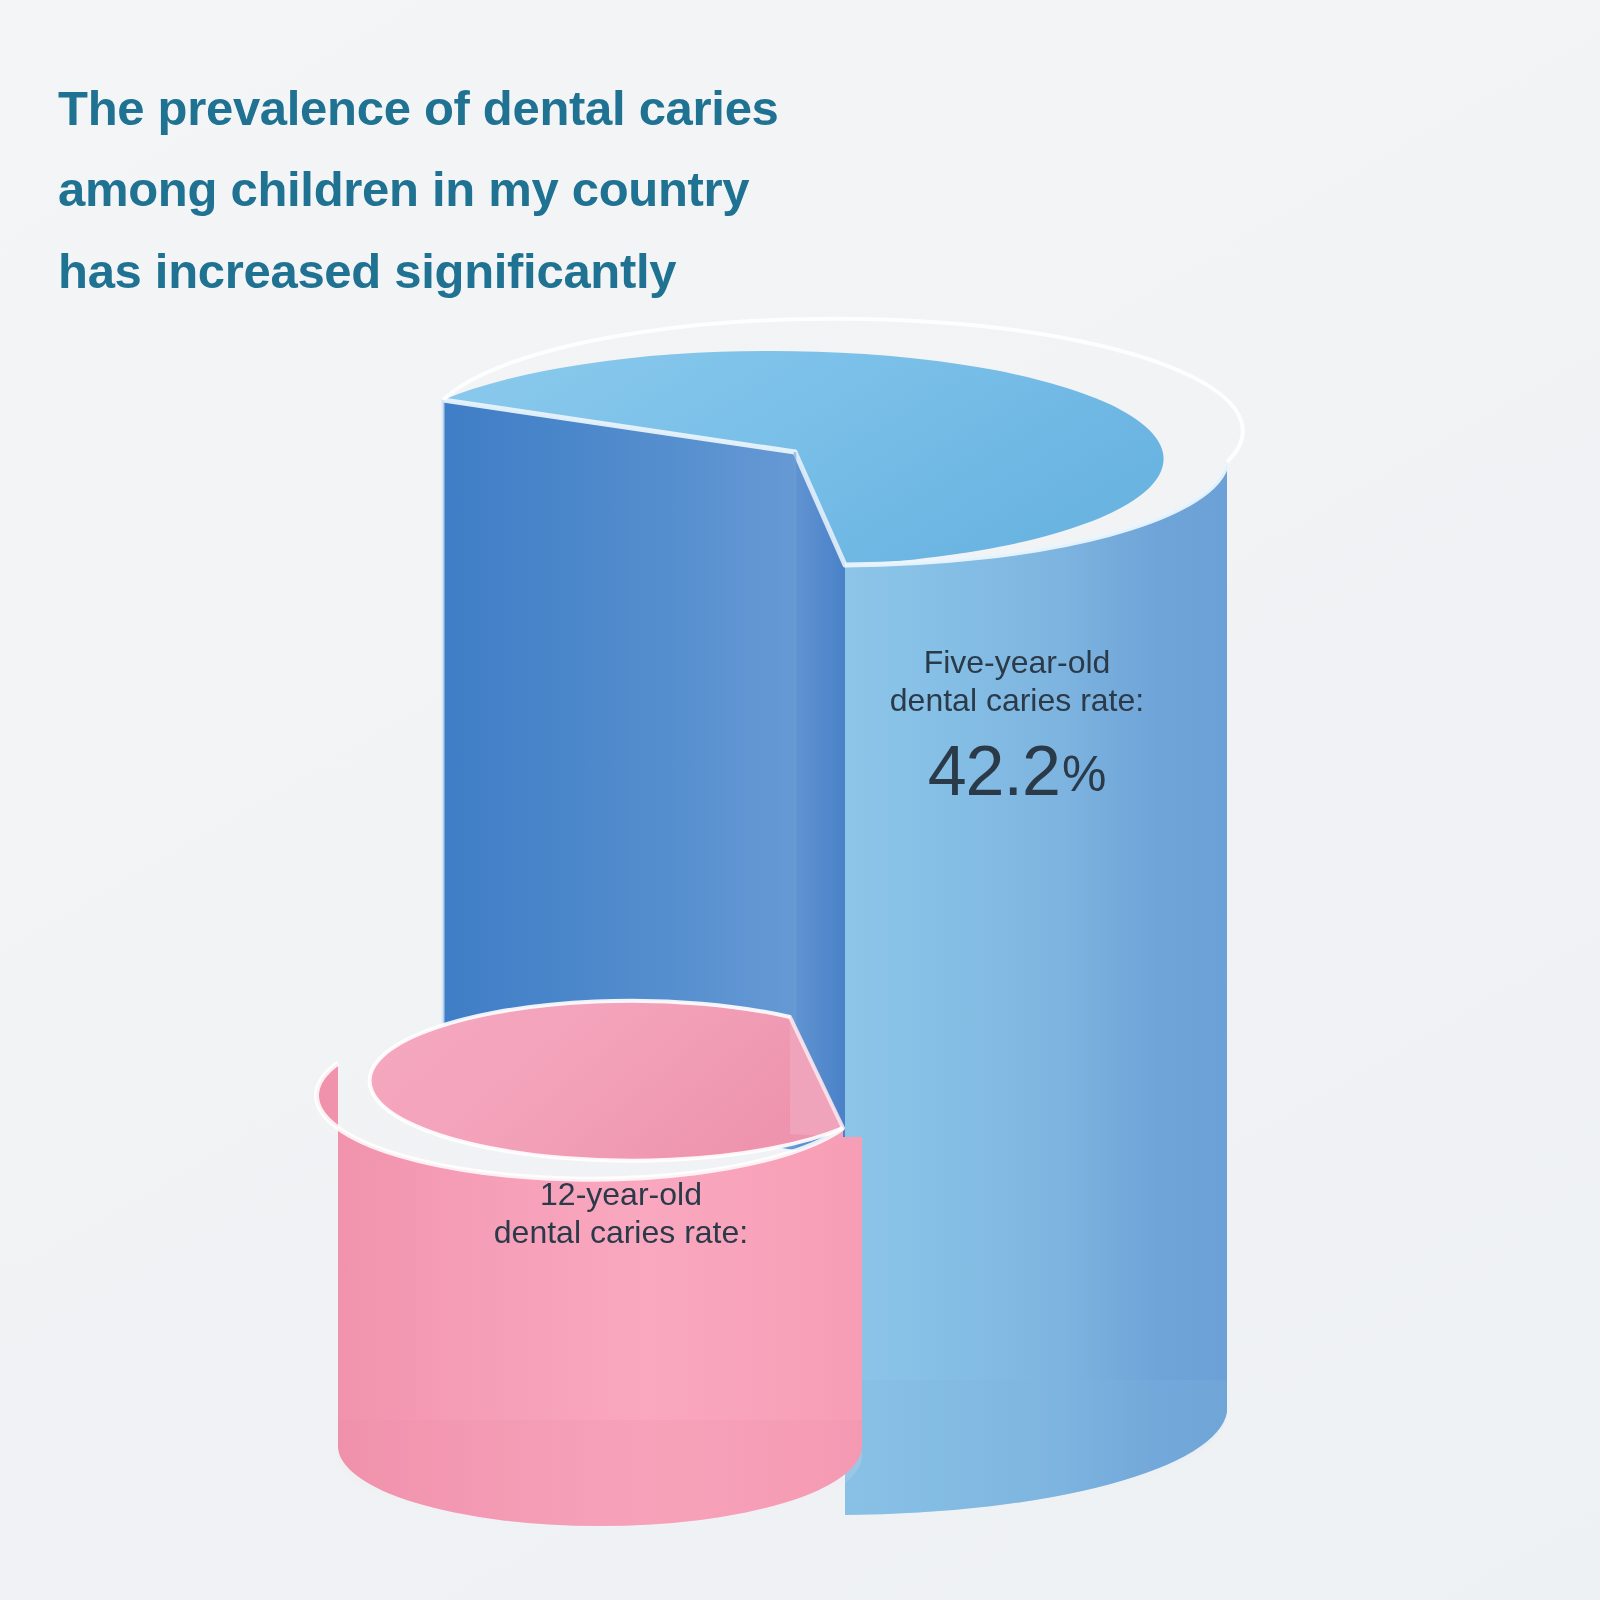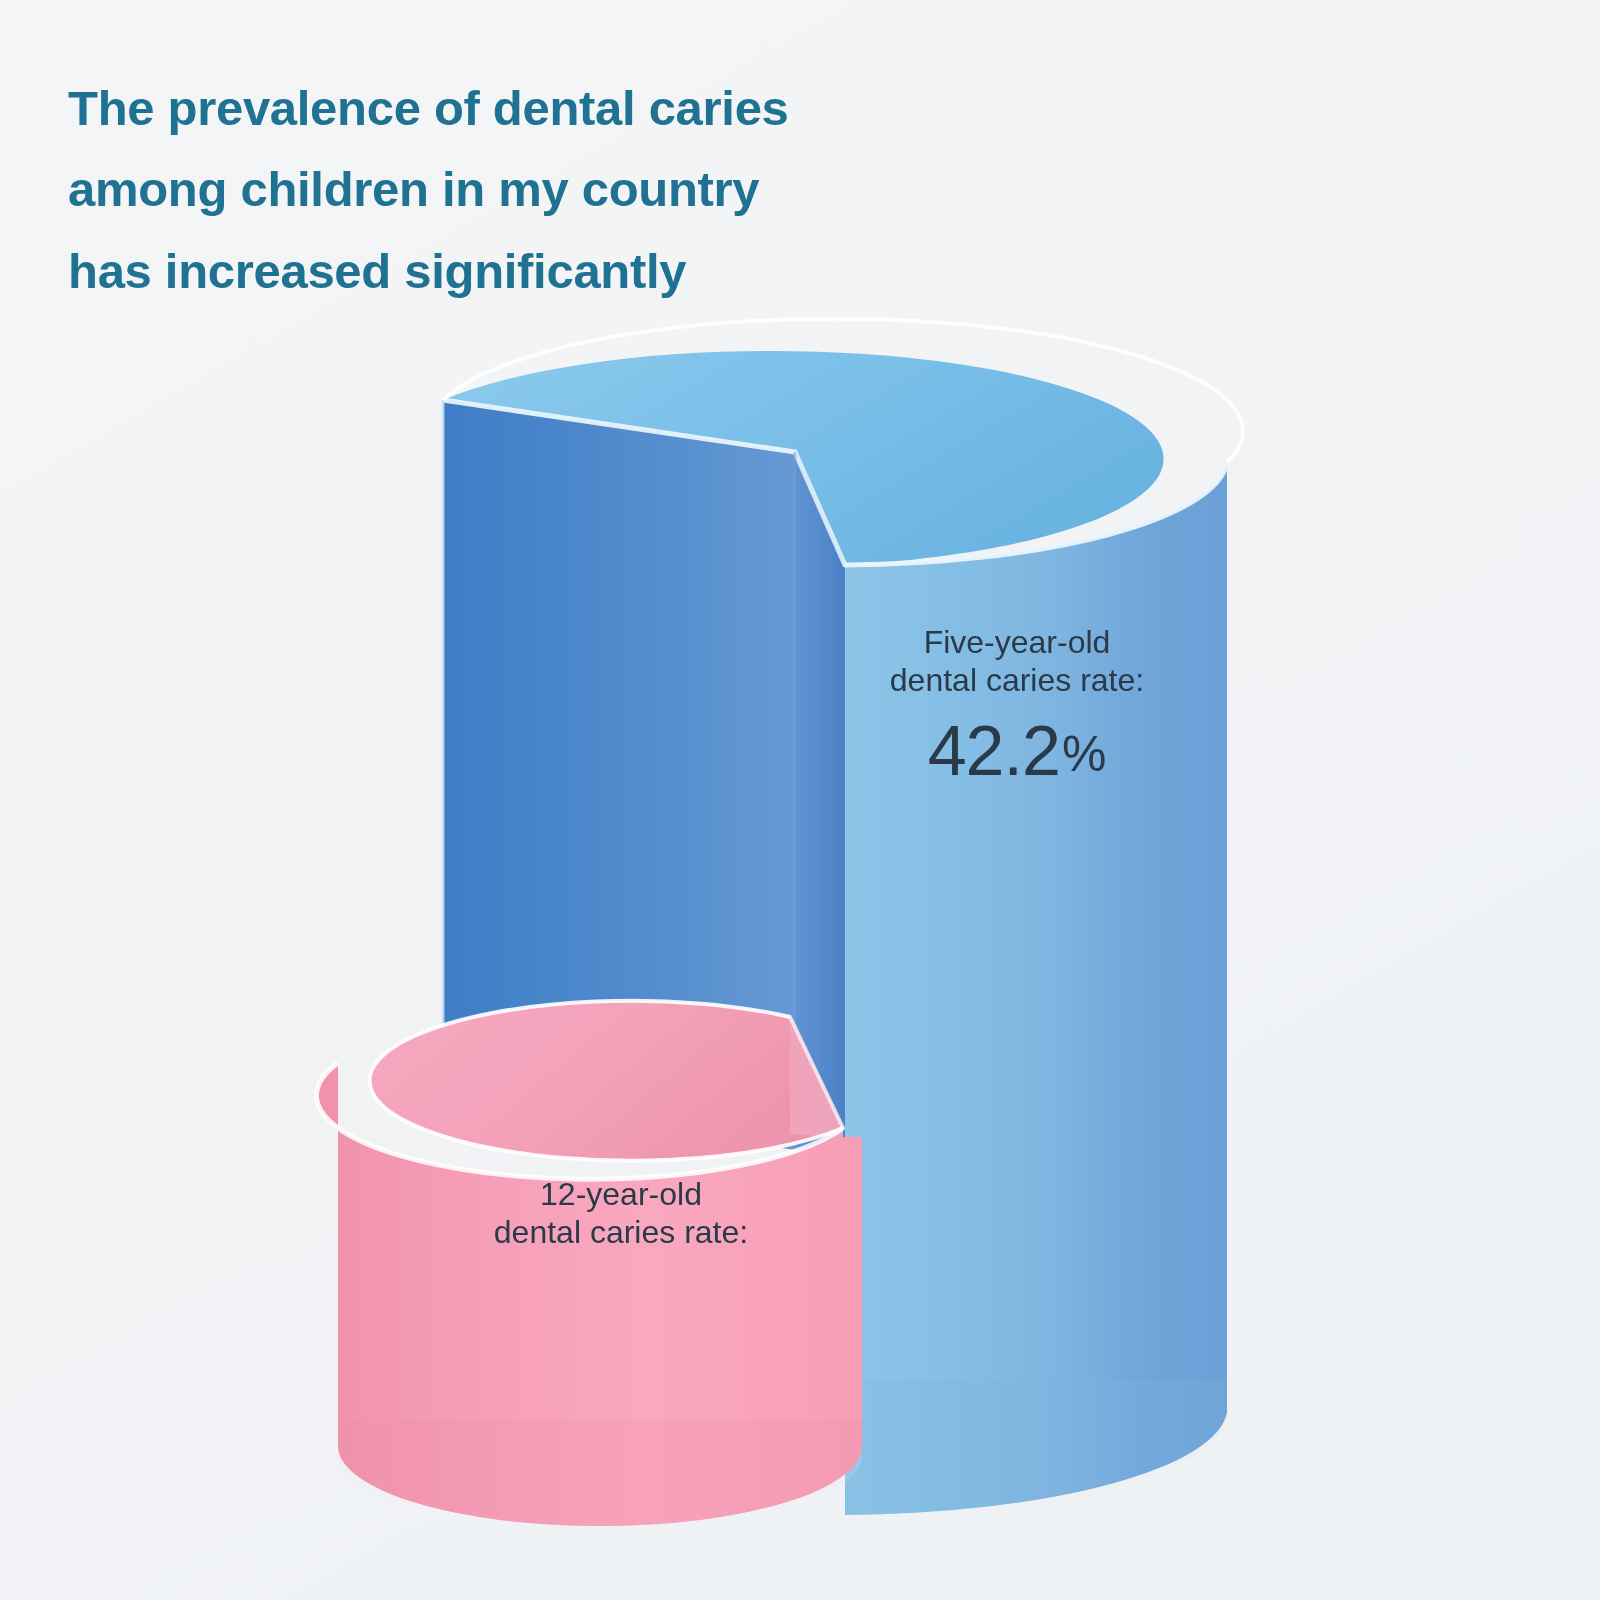--- a/index.html
+++ b/index.html
@@ -28,21 +28,20 @@
     position: absolute;
     left: 58px;
     top: 68px;
     width: 880px;
     color: #1f7291;
     font-size: 49px;
     font-weight: bold;
     line-height: 1.66;
     letter-spacing: -0.3px;
     white-space: pre-line;
-    margin-left: 10px;
   }
 
   
   #chart-svg {
     position: absolute;
     left: 0;
     top: 0;
   }
 
   
@@ -71,21 +70,21 @@
   .value-label .pct {
     font-size: 50px;
     vertical-align: baseline;
     margin-left: 2px;
     position: relative;
     top: -4px;
   }
 
   #label-blue {
     left: 852px;
-    top: 624px;
+    top: 644px;
     width: 330px;
   }
   #label-pink {
     left: 456px;
     top: 1176px;
     width: 330px;
   }
 </style>
 </head>
 <body>

